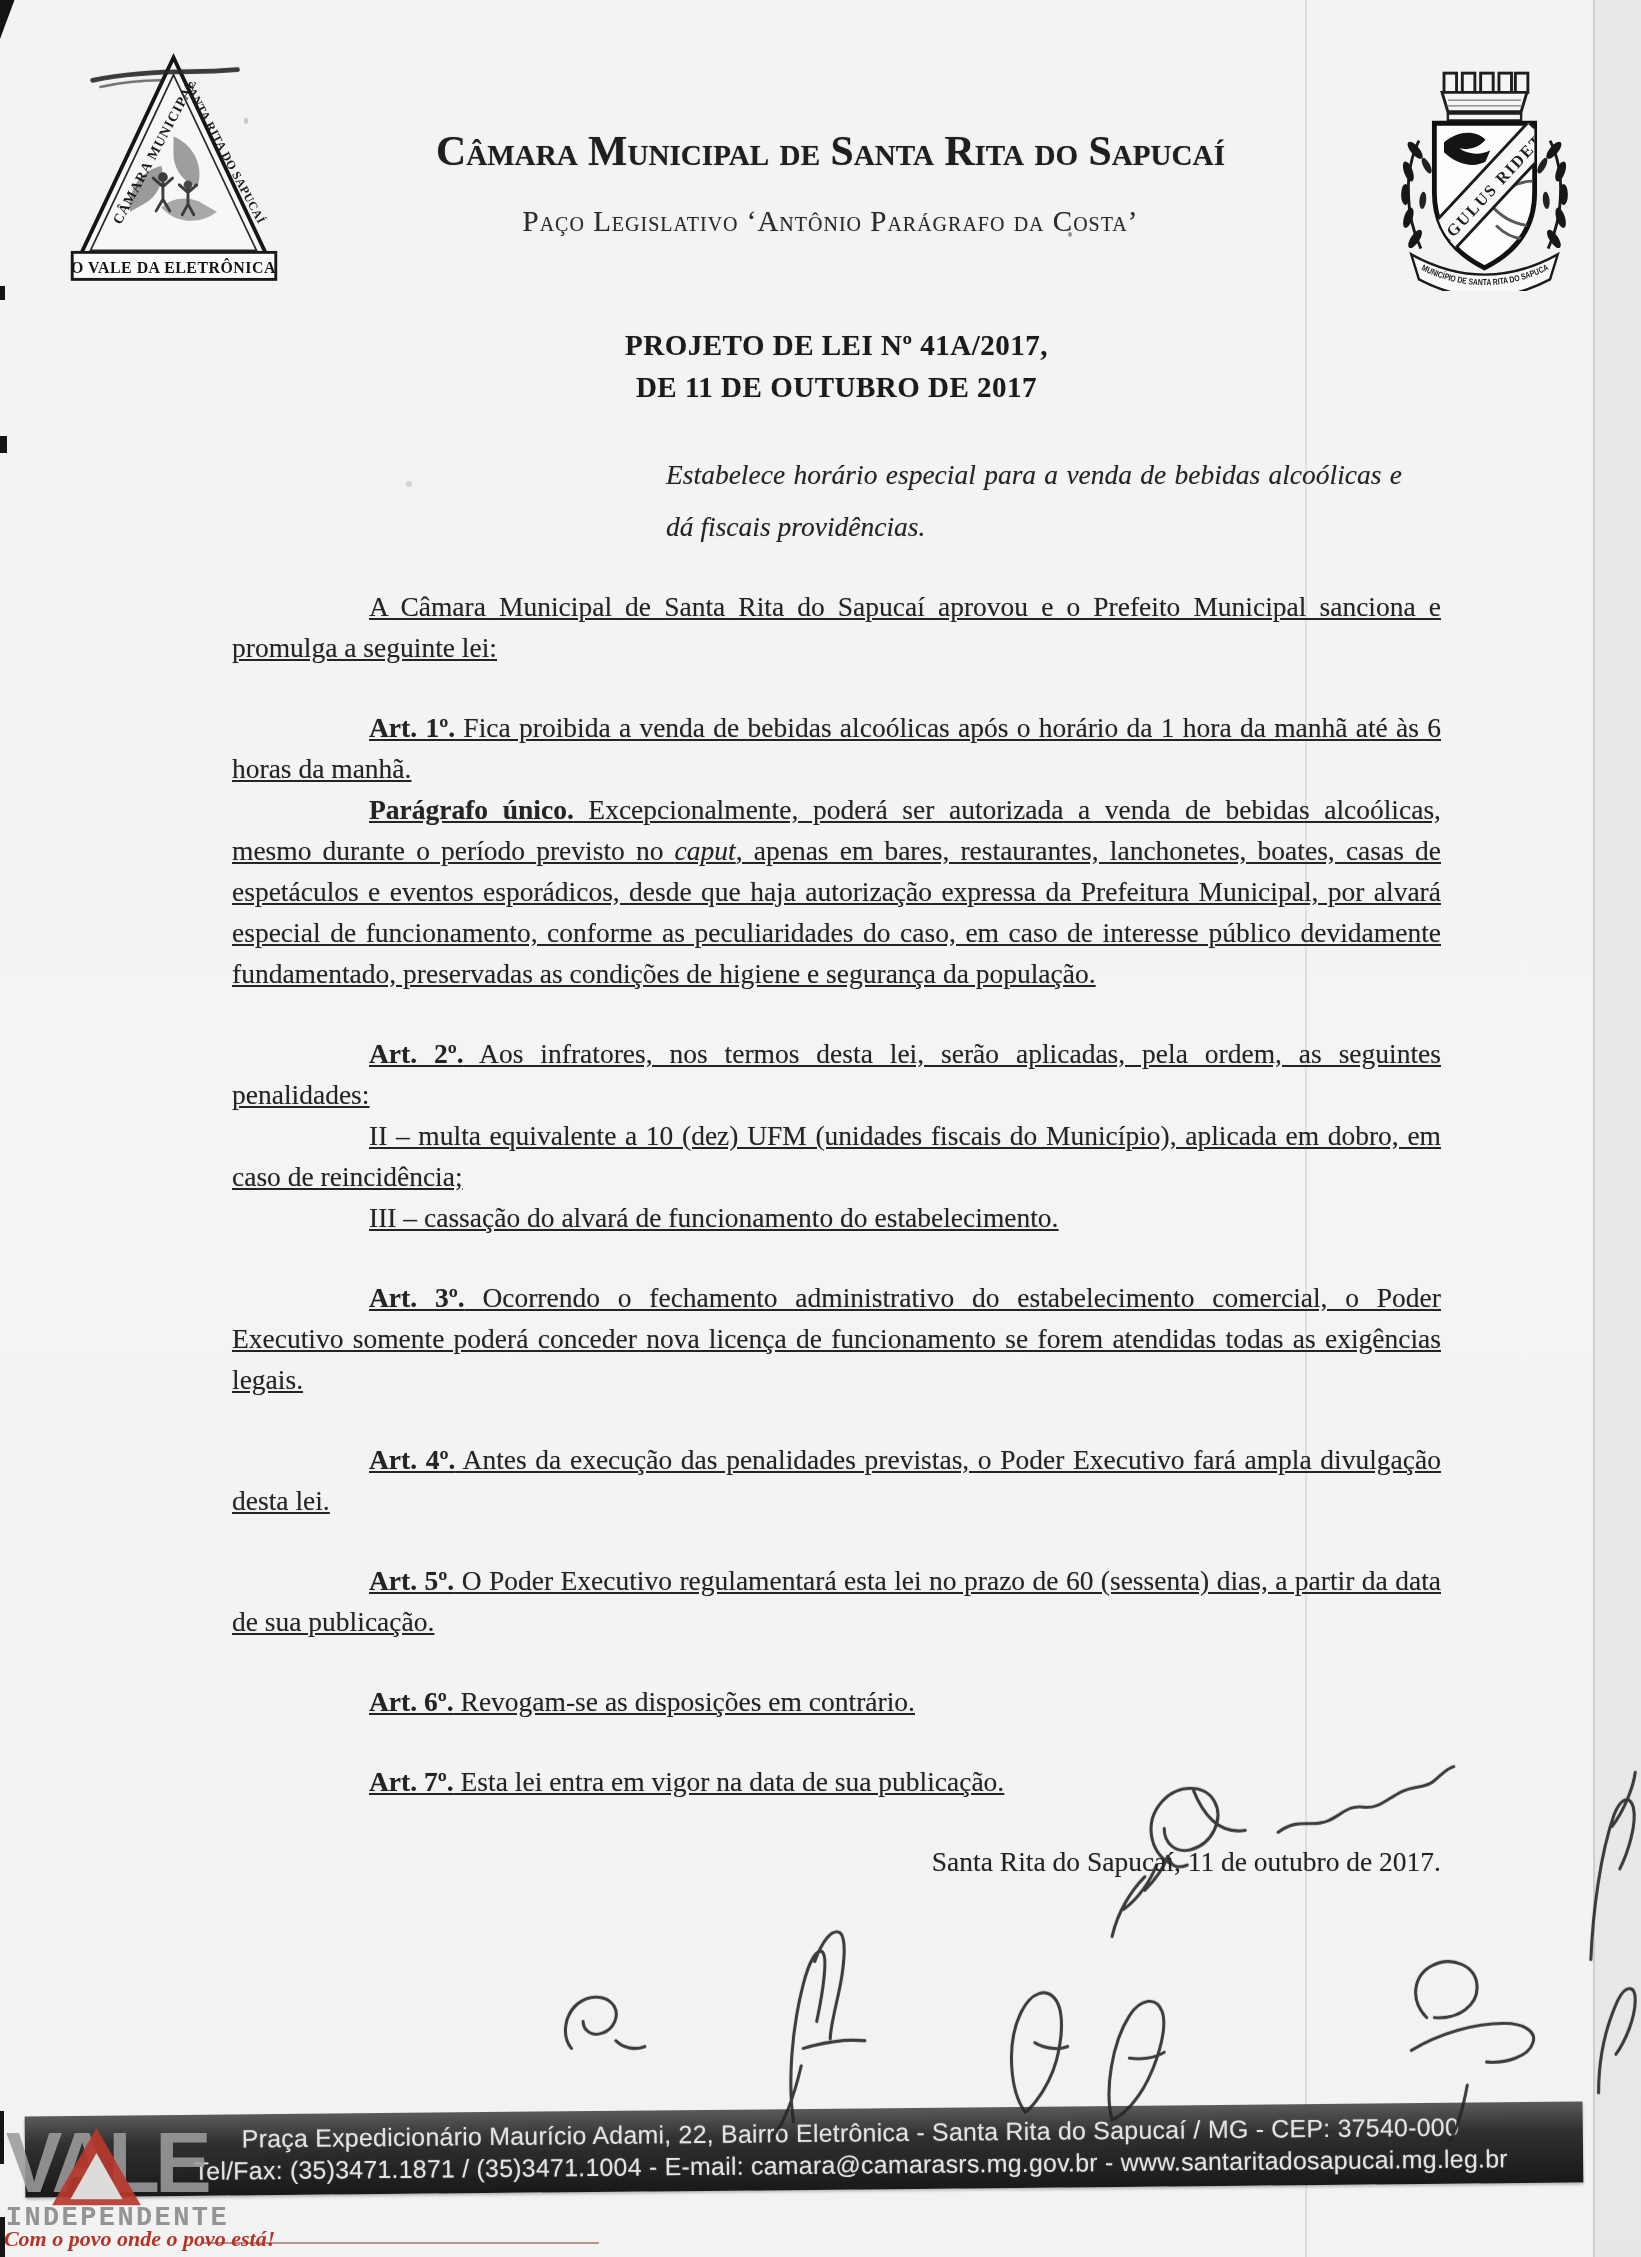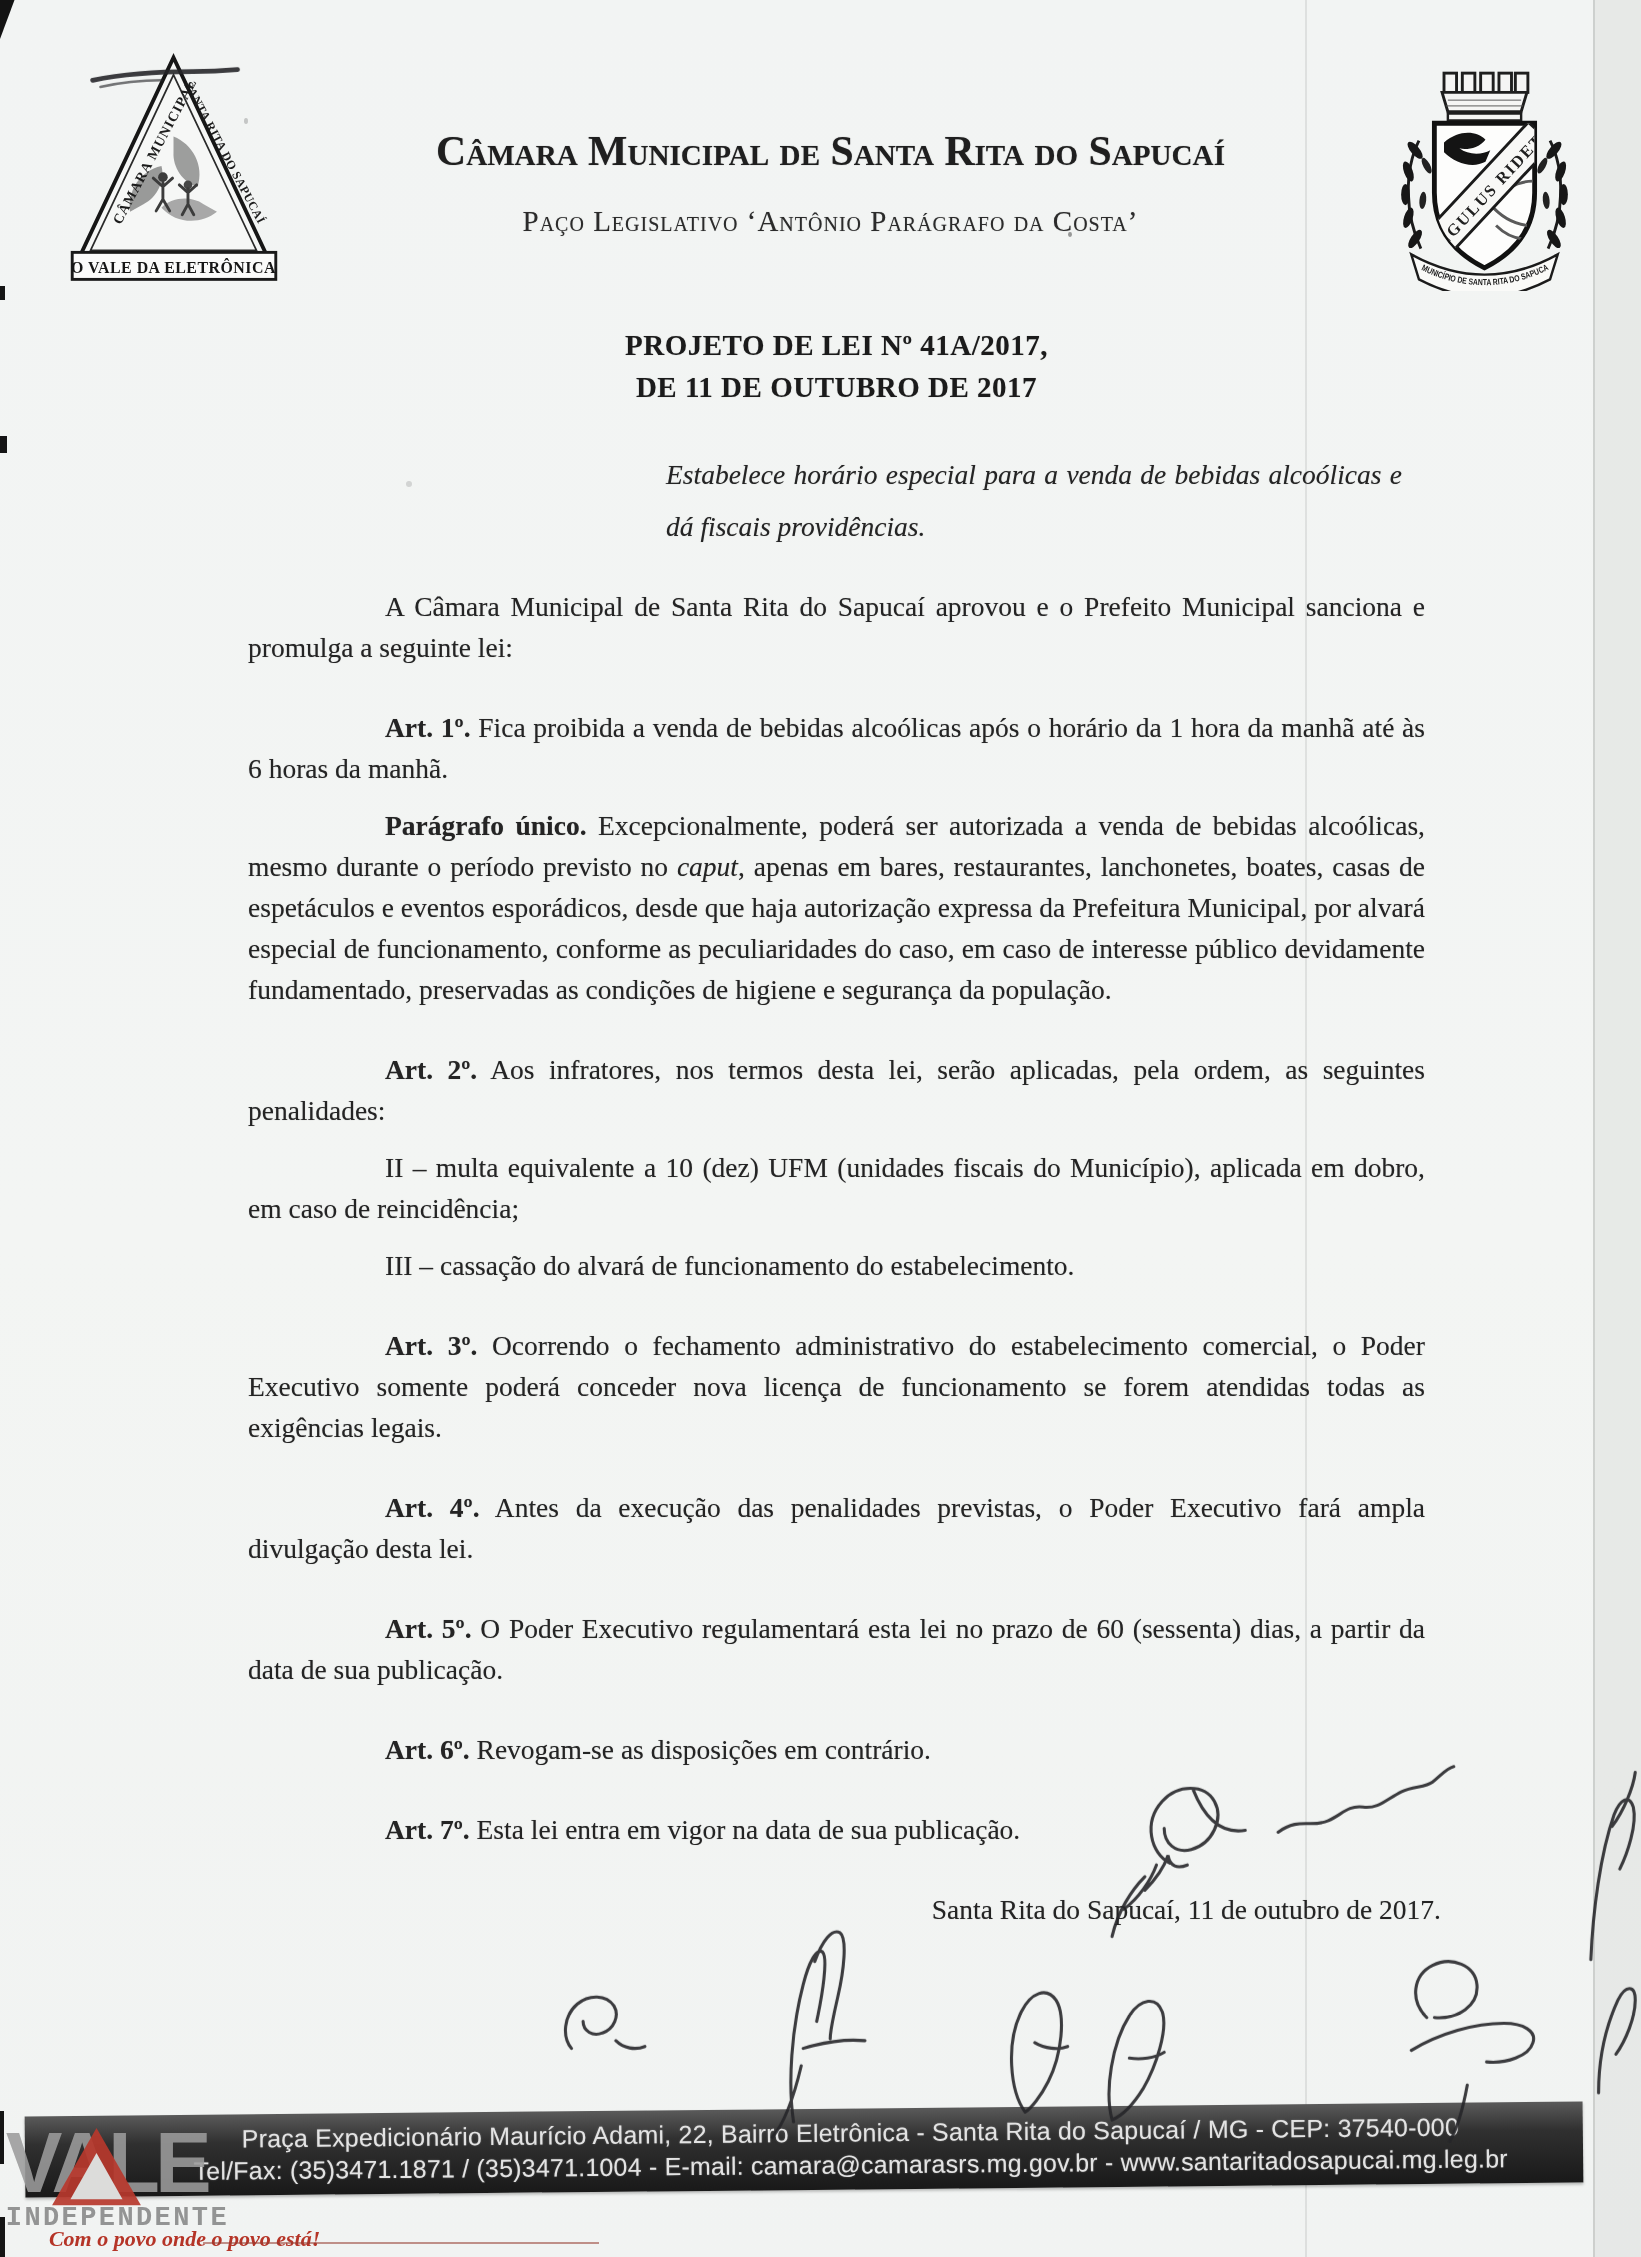--- a/index.html
+++ b/index.html
@@ -33,21 +33,21 @@
   }
   
   .doc{
     position:absolute;left:232px;top:324px;width:1209px;z-index:10;
     font-size:27.5px;line-height:41px;text-align:justify;
     text-shadow:0 0 1px rgba(60,60,60,.38);
   }
   .doc-title{font-weight:bold;font-size:29px;line-height:42px;text-align:center;
     letter-spacing:0.5px;color:#1b1b1b;}
   .ementa{margin:41px 0 0 434px;width:736px;font-style:italic;line-height:52px;}
-  .para{margin:16px;text-indent:137px;}
+  .para{margin:0;text-indent:137px;text-decoration:underline;}
   .mt{margin-top:39px;}
   .mt-sm{margin-top:33px;}
   .lead{font-weight:bold;}
   .it{font-style:italic;}
   .dateline{margin-top:39px;text-indent:137px;text-align:right;}
   
   .sig-layer{position:absolute;left:0;top:0;z-index:70;pointer-events:none;}
   
   .footer-bar{
     position:absolute;left:25px;top:2109px;width:1558px;height:81px;z-index:40;
@@ -63,21 +63,21 @@
   }
   
   .wm{position:absolute;left:5.8px;top:2120px;z-index:60;}
   .wm-name{font-family:"Liberation Sans",sans-serif;font-weight:bold;font-size:85px;line-height:85px;
     color:#9c9c9c;letter-spacing:-4.8px;opacity:.88;}
   .wm-tri{position:absolute;left:44px;top:5.8px;}
   .wm-ind{margin-top:-1.9px;font-family:Liberation Mono, monospace;font-weight:bold;font-size:27px;
     color:#8f8f8f;letter-spacing:2.4px;opacity:.95;}
   .wm-slogan{position:absolute;left:3.9px;top:2226px;z-index:60;
     font-family:"Liberation Serif",serif;font-style:italic;font-weight:bold;
-    font-size:22px;color:#b53427;white-space:nowrap;margin-left:45px;}
+    font-size:22px;color:#b53427;white-space:nowrap;}
   .wm-line{position:absolute;left:203px;top:2242px;width:396px;height:1.9px;
     background:rgba(150,60,50,.55);z-index:60;}
 </style>
 </head>
 <body>
 
 <div class="page">
 
   <div class="corner-wedge"></div>
   <div class="edge-mark" style="left:0;top:286px;width:4.8px;height:13.5px;"></div>

